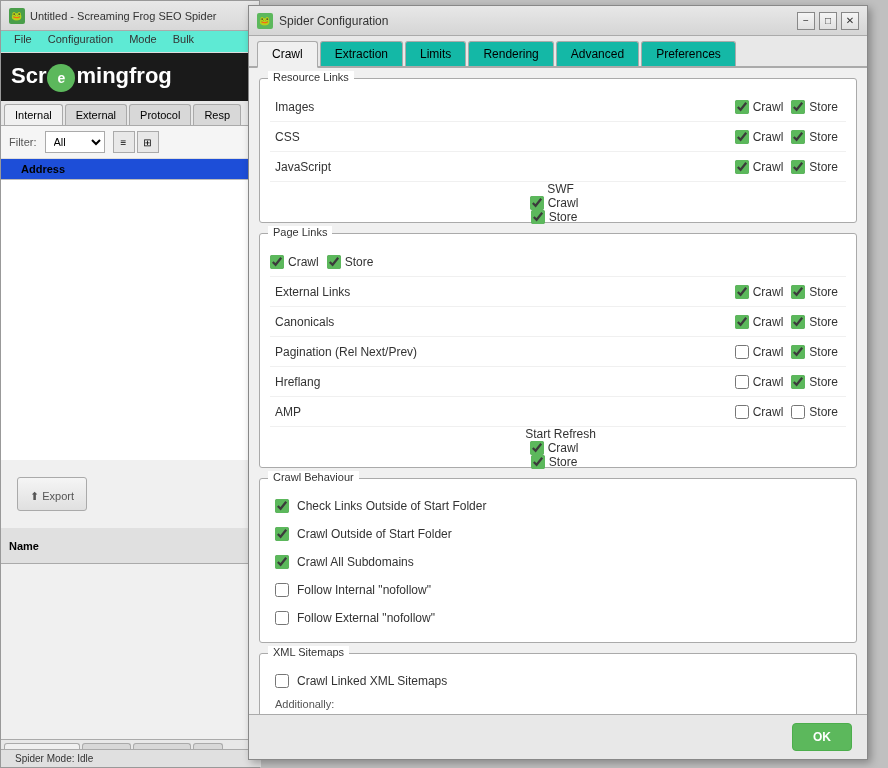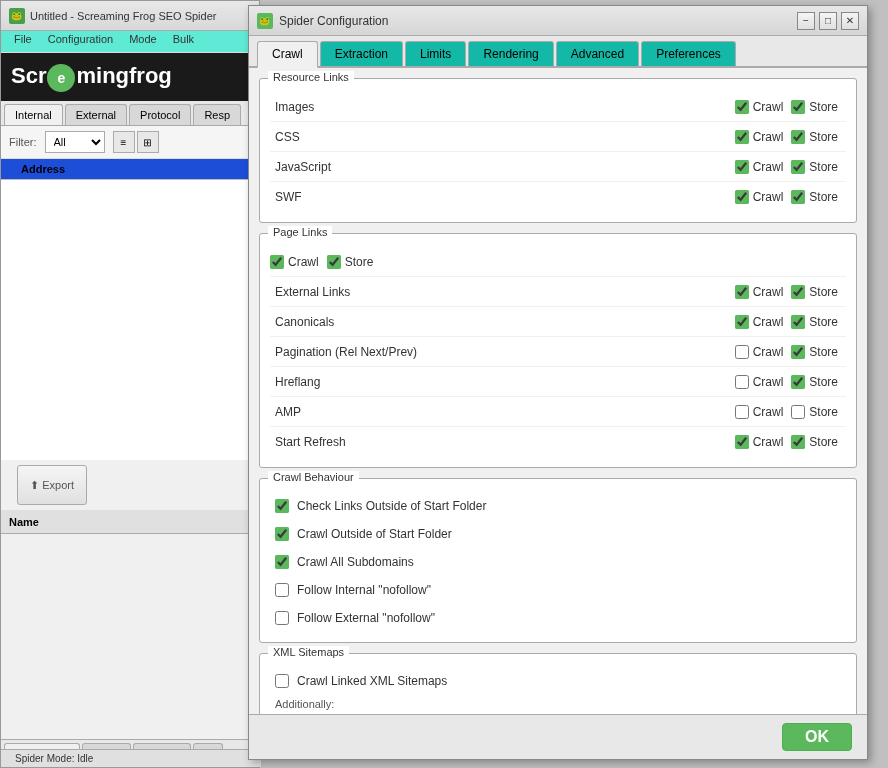--- a/index.html
+++ b/index.html
@@ -186,22 +186,22 @@
       background: #e0e0e0;
       border-top: 1px solid #aaa;
       display: flex;
       align-items: center;
       padding: 0 14px;
       font-size: 10px;
       color: #333;
     }
 
     .export-btn {
-      margin: 1px 8px;
-      height: 40px;
+      margin: 13px 8px;
+      height: 34px;
       background: linear-gradient(to bottom, #f5f5f5, #e0e0e0);
       border: 1px solid #aaa;
       border-radius: 3px;
       cursor: pointer;
       font-size: 11px;
       padding: 12px 12px;
       color: #555;
     }
 
     
@@ -304,27 +304,27 @@
       height: 45px;
       background: #e8e8e8;
       border-top: 1px solid #aaa;
       display: flex;
       align-items: center;
       justify-content: flex-end;
       padding: 0 15px;
     }
 
     .ok-button {
-      width: 70px;
+      width: 60px;
       height: 28px;
       background: #5cb85c;
       border: 1px solid #4cae4c;
       border-radius: 4px;
       color: white;
-      font-size: 16px;
+      font-size: 12px;
       font-weight: bold;
       cursor: pointer;
     }
 
     
     .dialog-content::-webkit-scrollbar { width: 14px; }
     .dialog-content::-webkit-scrollbar-track { background: #e8e8e8; border: 1px solid #ccc; }
     .dialog-content::-webkit-scrollbar-thumb { background: #b0b0b0; border: 1px solid #999; }
 
     
@@ -348,21 +348,21 @@
       font-weight: normal;
     }
 
     .resource-row {
       display: flex;
       align-items: center;
       height: 30px;
       border-bottom: 1px solid #f0f0f0;
     }
 
-    .resource-row:last-child { border-bottom: none; }
+    .resource-row:last-child { border-bottom: none; flex-direction: column; }
 
     .resource-label {
       flex: 1;
       font-size: 12px;
       color: #333;
       padding-left: 5px;
     }
 
     .checkbox-group {
       display: flex;
@@ -442,21 +442,21 @@
     <div class="view-icons">
       <div class="view-icon-btn">≡</div>
       <div class="view-icon-btn">⊞</div>
     </div>
   </div>
   <div class="column-header">Address</div>
   <div style="height:280px; background:white;"></div>
   <div style="padding: 4px 8px;">
     <button class="export-btn">⬆ Export</button>
   </div>
-  <div style="height:24px; background:#e0e0e0; border-bottom:1px solid #aaa; display:flex; align-items:center; padding:0 8px;">
+  <div style="height:36px; background:#e0e0e0; border-bottom:1px solid #aaa; display:flex; align-items:center; padding:0 8px;">
     <span style="font-size:11px; font-weight:bold;">Name</span>
   </div>
   <div class="bottom-tabs">
     <div class="bottom-tab active">URL Details</div>
     <div class="bottom-tab">Inlinks</div>
     <div class="bottom-tab">Outlinks</div>
     <div class="bottom-tab">Im</div>
   </div>
   <div class="status-bar">
     <span>Spider Mode: Idle</span>

